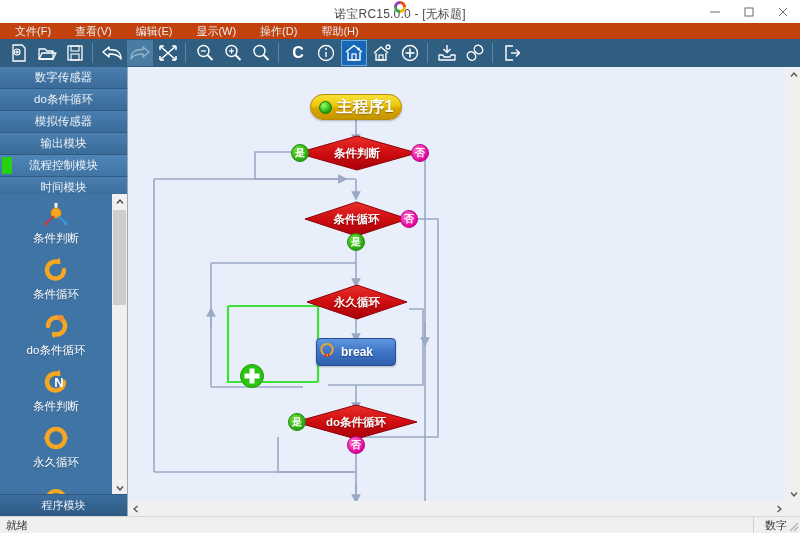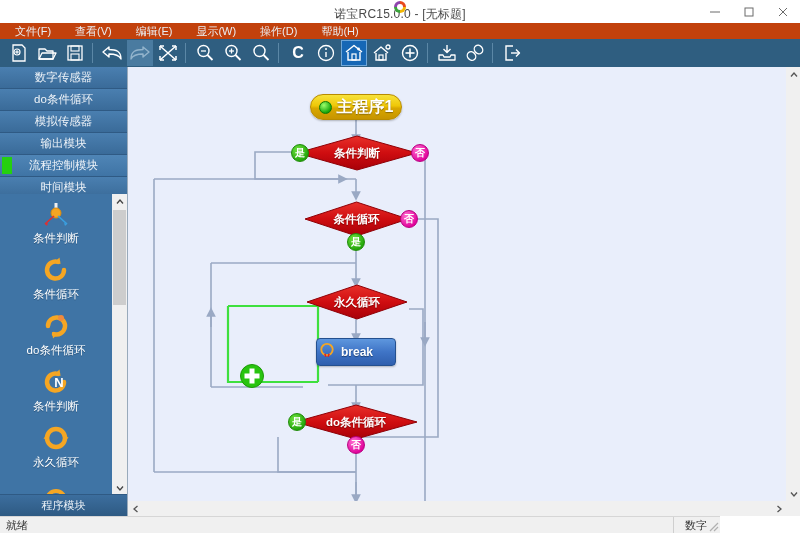--- a/index.html
+++ b/index.html
@@ -131,21 +131,21 @@
     font-size:10px;color:#fff;font-weight:bold;box-sizing:border-box;
   }
   .badge.yes{background:radial-gradient(circle at 35% 30%,#6ee23d,#21a309 75%);border:1px solid #1d8a07;}
   .badge.no{background:radial-gradient(circle at 35% 30%,#ff6fd0,#e0009a 75%);border:1px solid #b80080;}
   .plus-btn{
     position:absolute;width:26px;height:26px;
   }
 
   
   .statusbar{
-    position:absolute;left:0;bottom:0;width:720px;height:17px;
+    position:absolute;left:0;bottom:0;width:800px;height:17px;
     background:#f0f0f0;border-top:1px solid #d6d6d6;box-sizing:border-box;
     display:flex;align-items:center;
   }
   .status-left{font-size:11px;color:#333;margin-left:6px;}
   .status-right{
     position:absolute;right:2px;top:0;height:17px;width:44px;
     border-left:1px solid #cfcfcf;display:flex;align-items:center;justify-content:center;
     font-size:11px;color:#333;
   }
   .grip{position:absolute;right:0;bottom:0;width:14px;height:14px;}

